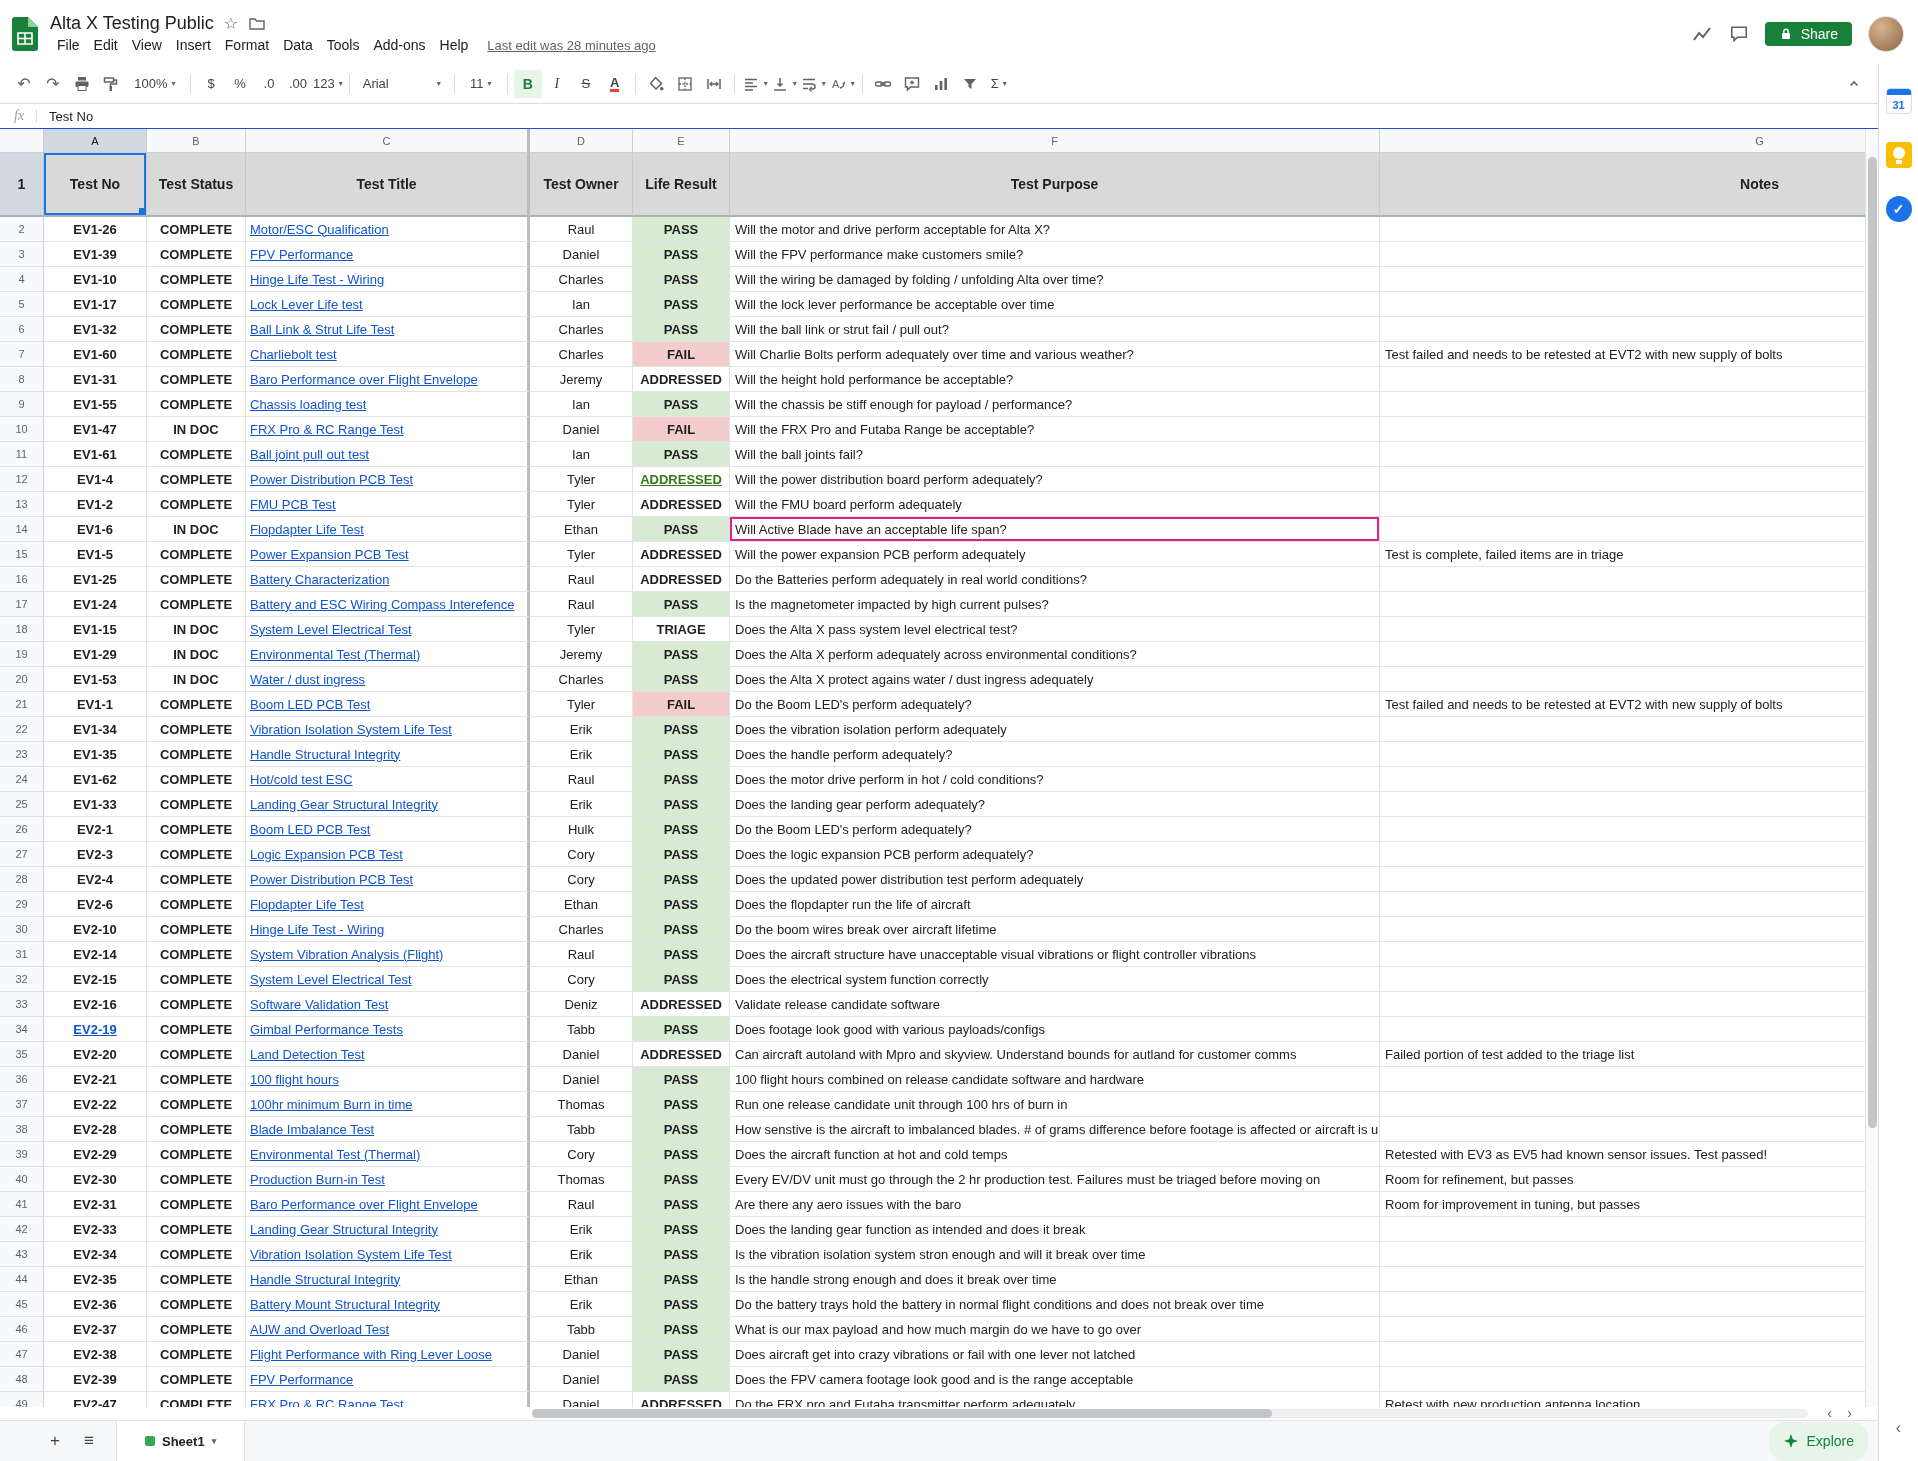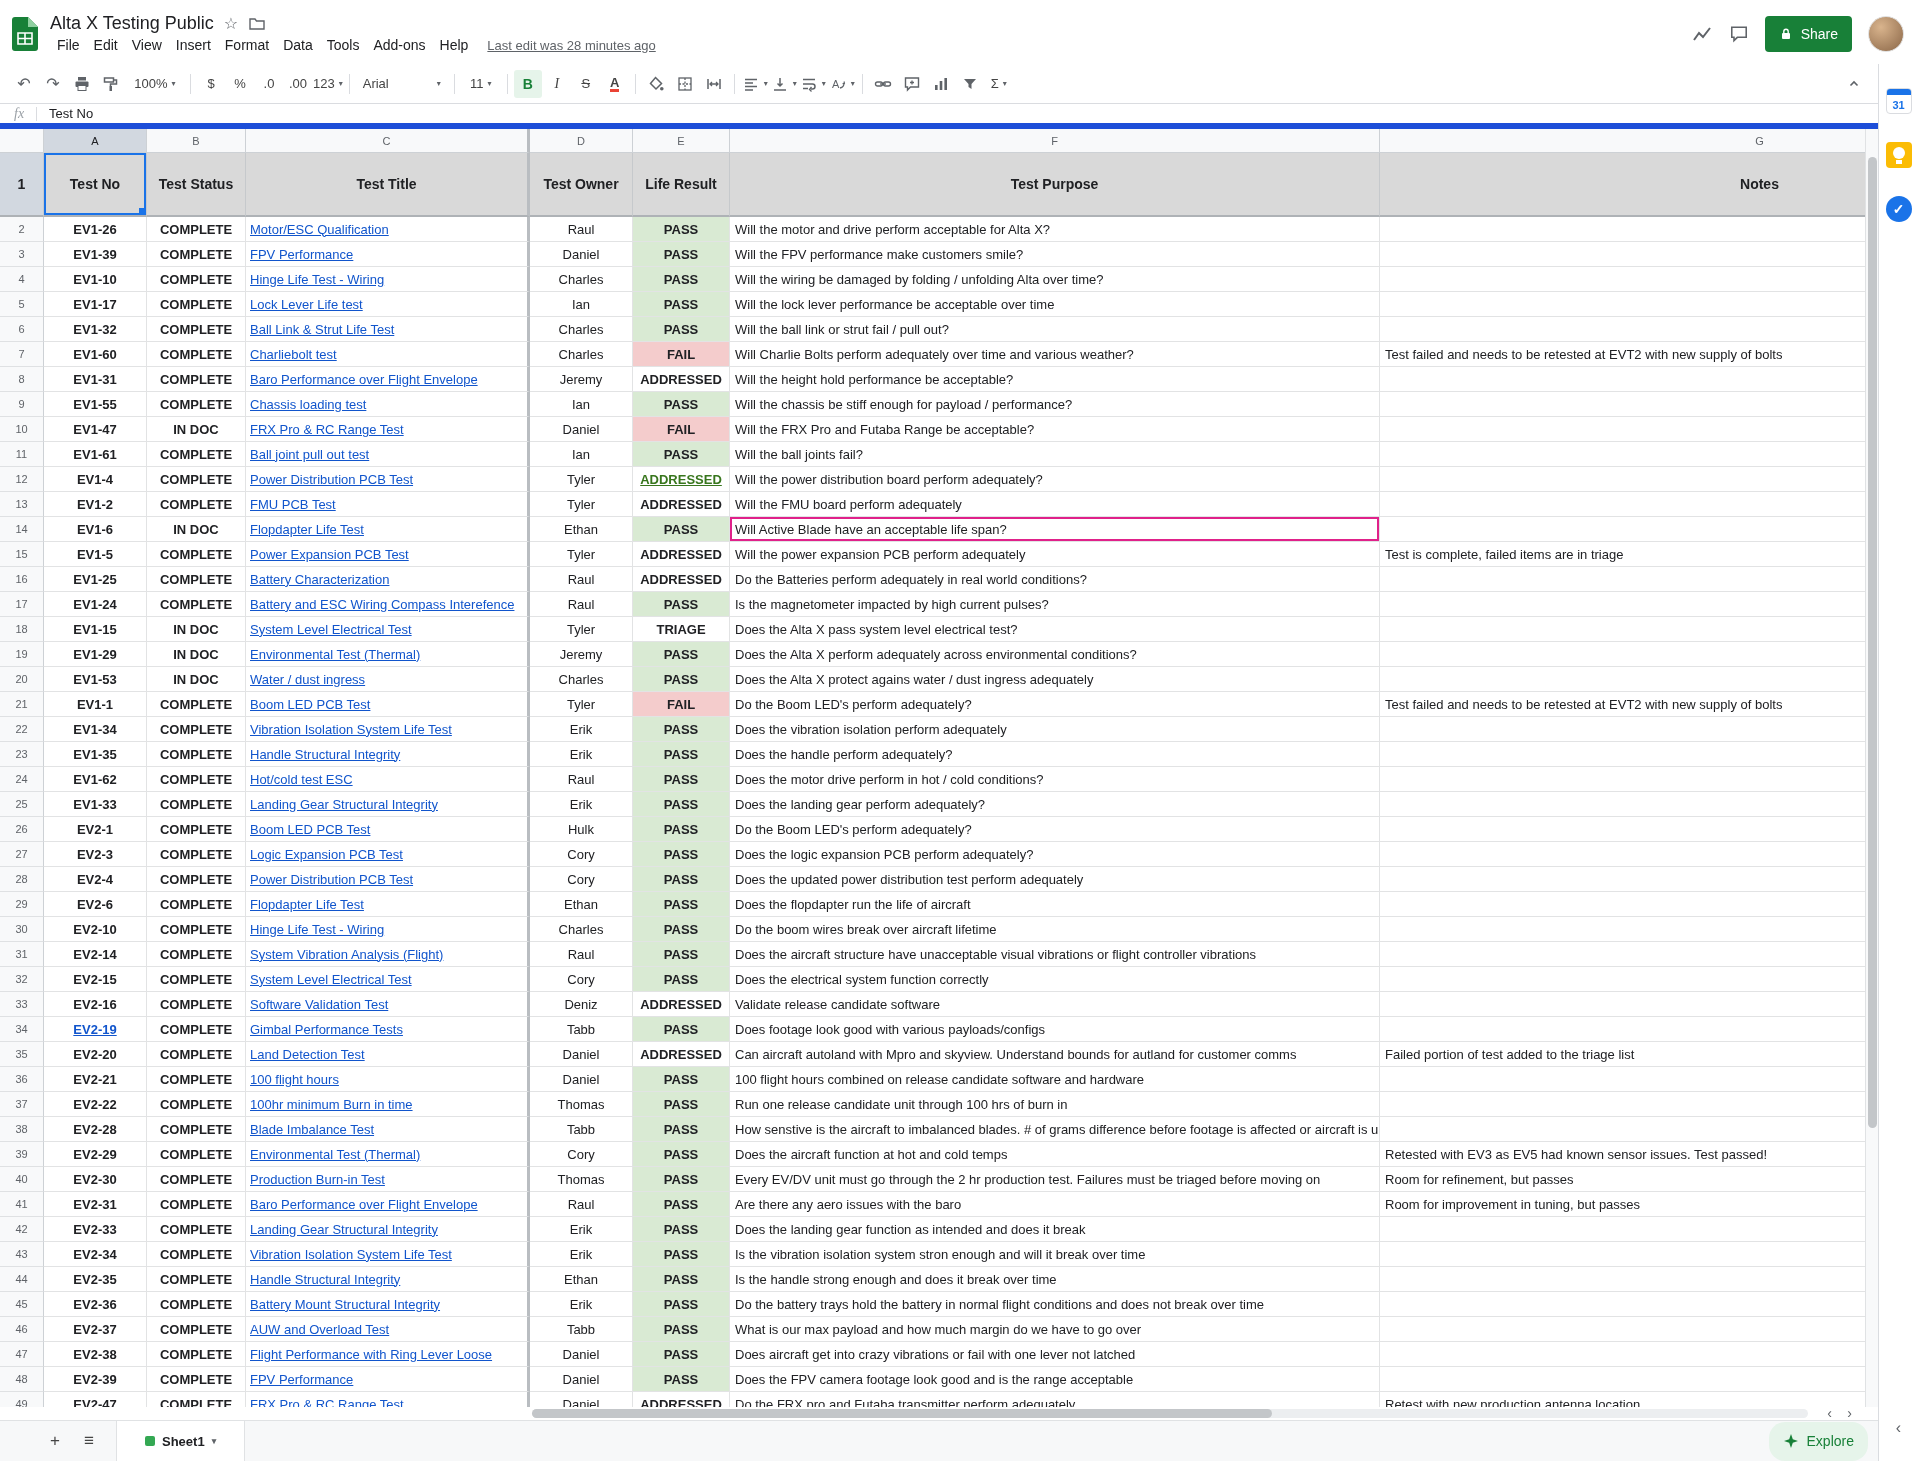--- a/index.html
+++ b/index.html
@@ -17,21 +17,21 @@
   .title-row{display:flex;align-items:center;gap:10px}
   .doc-title{font-size:18px;color:#202124}
   .star{font-size:16px;color:#5f6368}
   .icon-btn{display:flex;align-items:center;justify-content:center}
   .menubar{display:flex;align-items:center;font-size:14px;color:#202124}
   #menu-items{display:contents}
   .menu-item{padding:2px 7px;border-radius:3px}
   .last-edit{margin-left:12px;color:#5f6368;text-decoration:underline;font-size:13px}
   .title-right{margin-left:auto;display:flex;align-items:center;gap:16px}
   .share-btn{display:flex;align-items:center;gap:8px;background:var(--share-button-bg);color:#fff;
-             font-size:14px;height:36px;padding:0 14px;border-radius:4px}
+             font-size:14px;height:24px;padding:0 14px;border-radius:4px}
   .avatar{width:36px;height:36px;border-radius:50%;
           background:radial-gradient(circle at 35% 30%,#d9b48d,#8a6647);border:1px solid #e0e0e0}
 
   
   .toolbar{grid-column:1;display:flex;align-items:center;padding:0 10px;border-bottom:1px solid #dadce0;gap:1px}
   .tb-btn{height:28px;min-width:28px;display:flex;align-items:center;justify-content:center;gap:4px;
           border-radius:3px;color:#444;font-size:13px}
   .g{font-size:16px;color:#5f6368}
   .caret{font-size:8px;color:#5f6368}
   .tb-divider{width:1px;height:20px;background:#dadce0;margin:0 5px}
@@ -39,21 +39,21 @@
   .tb-font{width:92px;justify-content:space-between;padding:0 7px}
   .tb-size{width:40px}
   .tb-active{background:#e6f4ea}
   .bold-b span:first-child{color:#188038;font-weight:bold;font-size:14px}
   .italic-i span:first-child{font-style:italic;font-family:"Liberation Serif",serif;font-size:14px}
   .strike-s span:first-child{text-decoration:line-through}
   .text-color span:first-child{font-weight:bold;border-bottom:3px solid #ea4335;line-height:13px}
   .tb-spacer{flex:1}
 
   
-  .formulabar{grid-column:1;display:flex;align-items:center;border-bottom:6px solid #1d4ed8;
+  .formulabar{grid-column:1;display:flex;align-items:center;border-bottom:1px solid #1d4ed8;
               padding-left:14px;font-size:13px}
   .fx{font-style:italic;font-family:"Liberation Serif",serif;color:#9aa0a6;font-size:14px}
   .fx-div{width:1px;height:14px;background:#dadce0;margin:0 12px}
   .fx-value{color:#202124}
 
   
   .gridarea{grid-column:1;grid-row:4;position:relative;overflow:hidden;background:#fff}
   .col-headers{display:flex;height:24px;width:2140px}
   .corner{width:44px;flex:none;background:#f8f9fa;border-right:1px solid #cdd1d5;border-bottom:1px solid #cdd1d5}
   .col-h{flex:none;display:flex;align-items:center;justify-content:center;font-size:11px;color:#5f6368;

